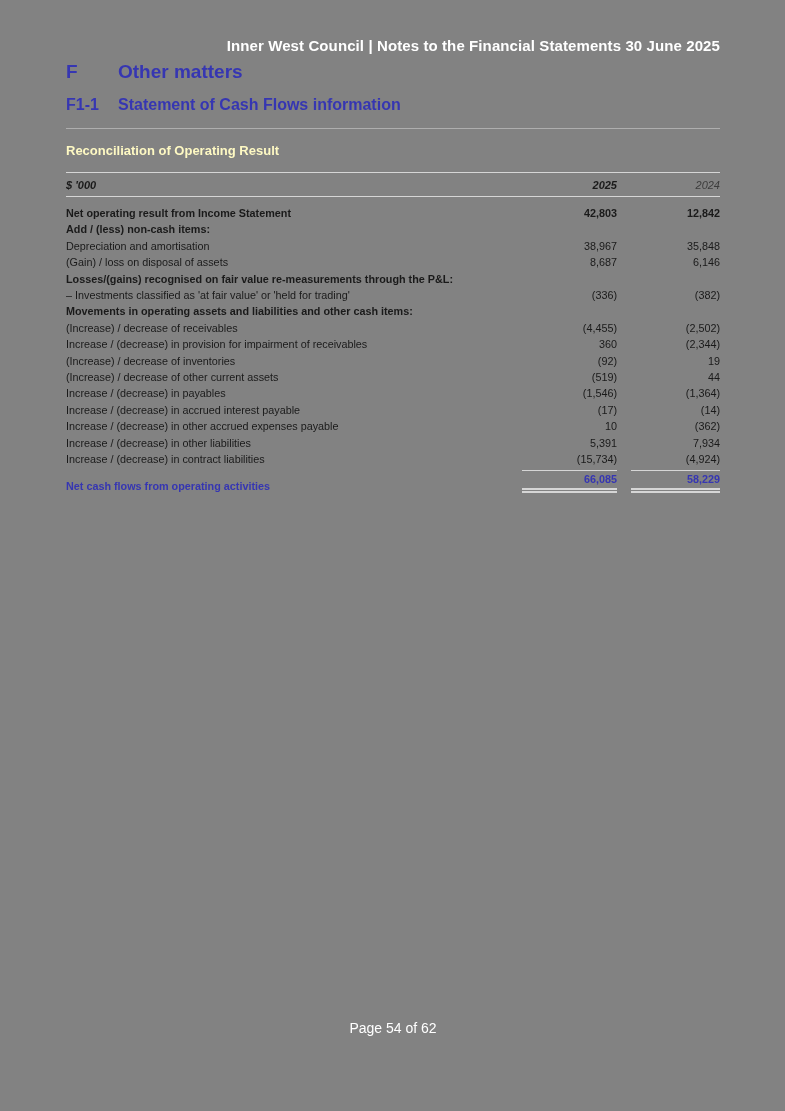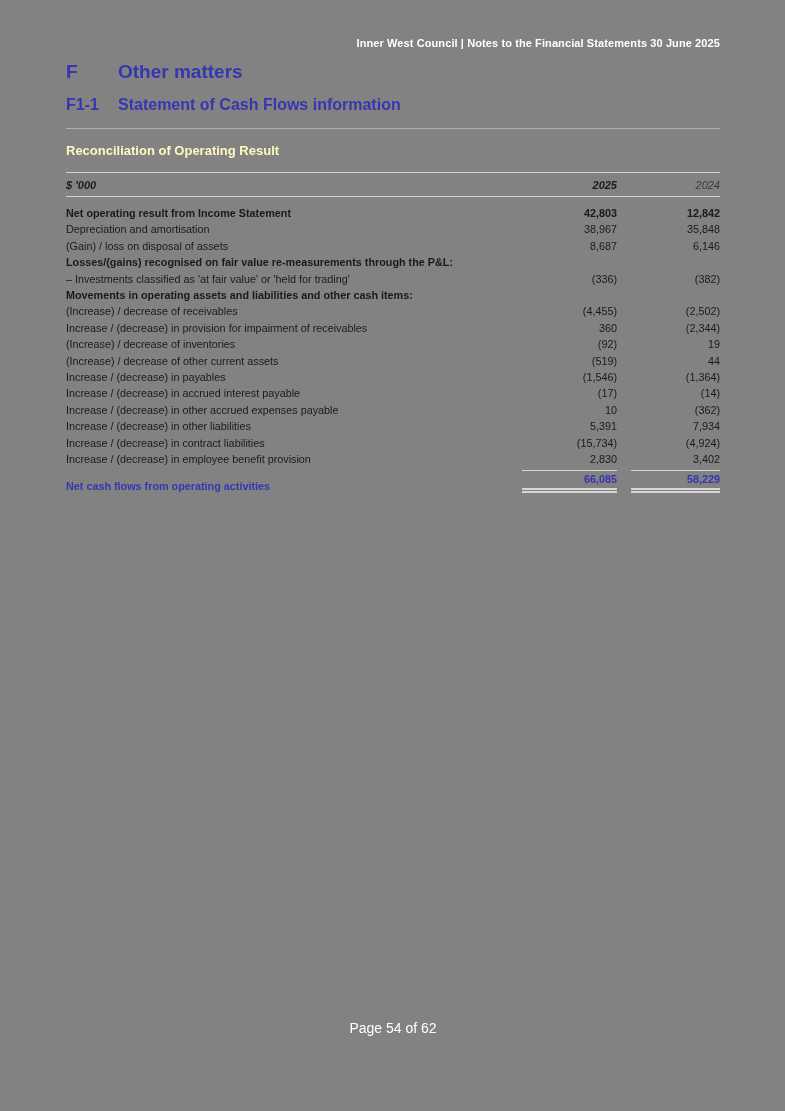--- a/index.html
+++ b/index.html
@@ -6,21 +6,21 @@
   html,body { width:785px; height:1111px; }
   body {
     background:#828282;
     font-family:"Liberation Sans","DejaVu Sans",sans-serif;
     color:#1a1a1a;
     position:relative;
     overflow:hidden;
   }
   .page-header {
     position:absolute; top:37px; left:66px; width:654px;
-    text-align:right; color:#ffffff; font-size:11px; font-weight:bold;
+    text-align:right; color:#ffffff; font-size:15px; font-weight:bold;
     letter-spacing:0.1px;
   }
   .h1 {
     position:absolute; top:61px; left:66px; width:654px;
     color:#3636b2; font-size:19px; font-weight:bold; display:flex;
   }
   .h1 .sec-num { width:52px; flex:0 0 52px; }
   .h2 {
     position:absolute; top:96px; left:66px; width:654px;
     color:#3636b2; font-size:16px; font-weight:bold; display:flex;
@@ -103,20 +103,29 @@
   <tbody>
       <tr class="row-bold">
         <td class="label">Net operating result from Income Statement</td>
         <td class="num v25">
           <span class="cellval">42,803</span>
         </td>
         <td class="num v24">
           <span class="cellval">12,842</span>
         </td>
       </tr>
+      <tr class="row-section">
+        <td class="label">Add / (less) non-cash items:</td>
+        <td class="num v25">
+          <span class="cellval"></span>
+        </td>
+        <td class="num v24">
+          <span class="cellval"></span>
+        </td>
+      </tr>
       <tr class="row-normal">
         <td class="label">Depreciation and amortisation</td>
         <td class="num v25">
           <span class="cellval">38,967</span>
         </td>
         <td class="num v24">
           <span class="cellval">35,848</span>
         </td>
       </tr>
       <tr class="row-normal">
@@ -229,29 +238,20 @@
       </tr>
       <tr class="row-normal">
         <td class="label">Increase / (decrease) in contract liabilities</td>
         <td class="num v25">
           <span class="cellval">(15,734)</span>
         </td>
         <td class="num v24">
           <span class="cellval">(4,924)</span>
         </td>
       </tr>
-      <tr class="row-normal">
-        <td class="label">Increase / (decrease) in employee benefit provision</td>
-        <td class="num v25">
-          <span class="cellval">2,830</span>
-        </td>
-        <td class="num v24">
-          <span class="cellval">3,402</span>
-        </td>
-      </tr>
       <tr class="row-total">
         <td class="label">Net cash flows from operating activities</td>
         <td class="num v25">
           <span class="cellval">66,085</span>
         </td>
         <td class="num v24">
           <span class="cellval">58,229</span>
         </td>
       </tr>
     </tbody>

